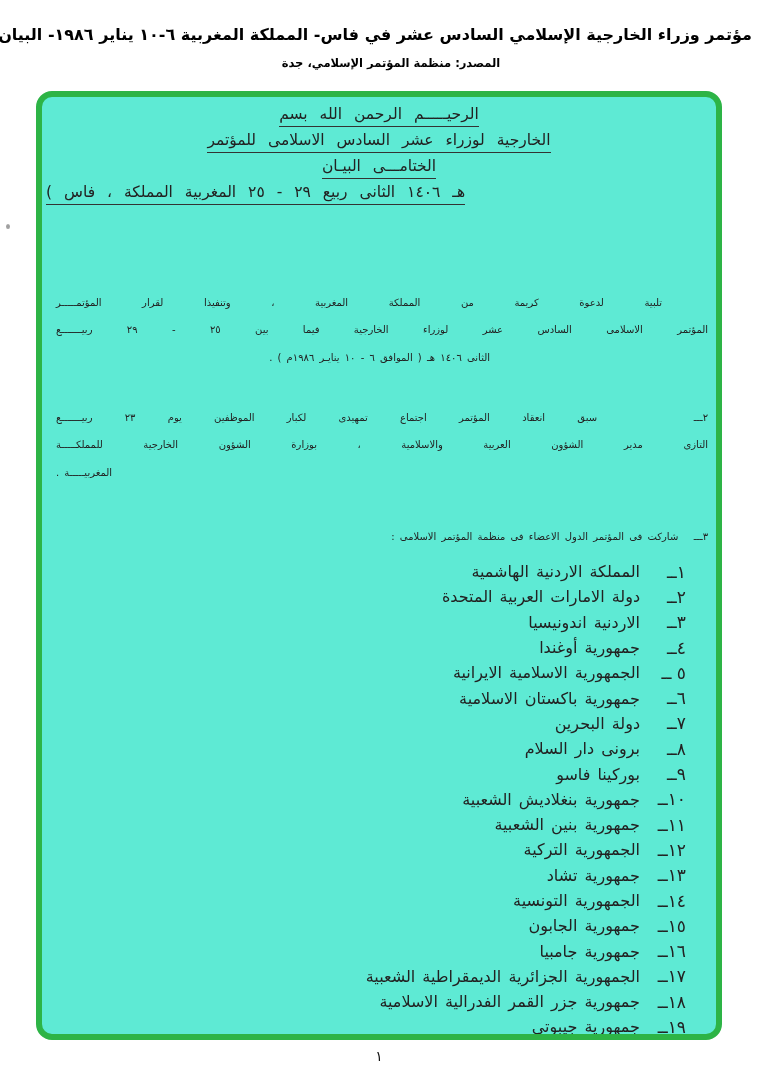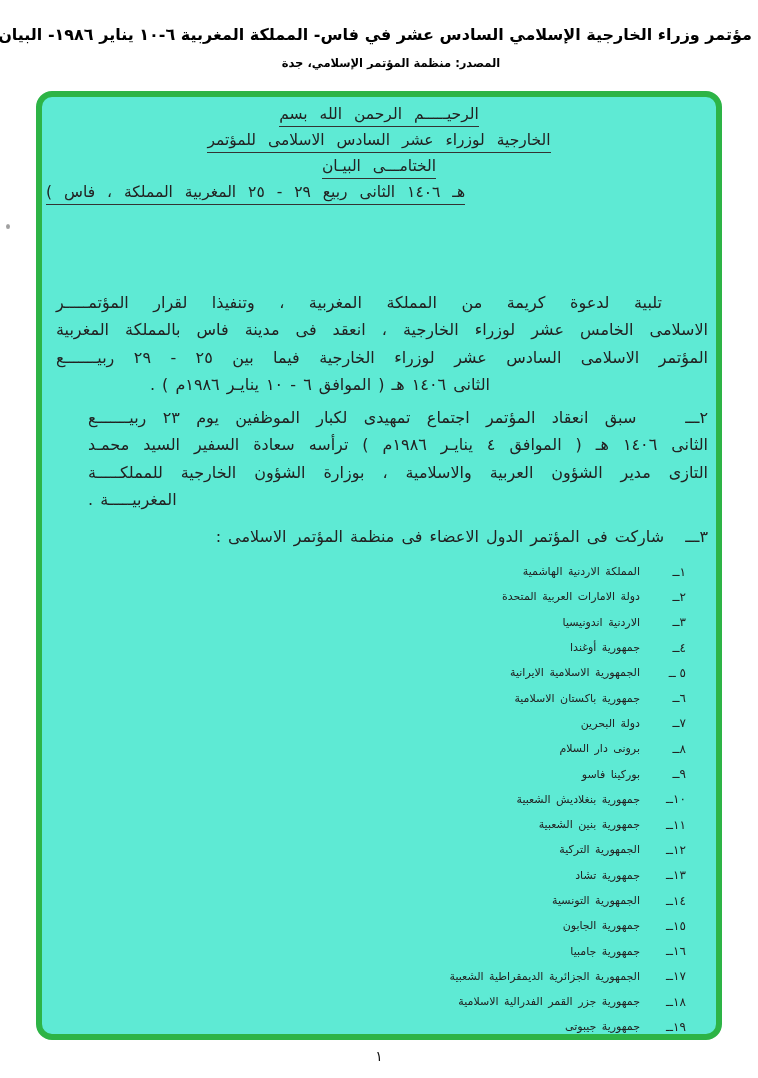--- a/index.html
+++ b/index.html
@@ -12,34 +12,34 @@
        font-weight:bold;font-size:11.5px;color:#000;margin-left:24px;}
   
   .frame{position:absolute;left:36px;top:91px;width:686px;height:949px;box-sizing:border-box;
          border:6px solid #2db446;border-radius:16px;background:#5eead4;overflow:hidden;}
   
   .titles{position:absolute;top:8px;left:4px;right:4px;}
   .tl{height:26px;font-size:15.5px;word-spacing:7px;direction:ltr;text-align:center;color:#222;}
   .tl.right{text-align:left;padding-right:6px;}
   .u{display:inline-block;border-bottom:1.6px solid #333;padding-bottom:3px;line-height:17px;}
   
-  .para{position:absolute;left:14px;right:8px;direction:rtl;font-size:16px;color:#222;}
+  .para{position:absolute;left:14px;right:8px;direction:rtl;font-size:10px;color:#222;}
   .pl{line-height:27.4px;text-align:justify;text-align-last:justify;word-spacing:2px;}
   .pl.ind{padding-right:46px;}
   .pl.midright{text-align:center;text-align-last:right;padding-right:218px;}
   .pl.flushleft{text-align:left;text-align-last:left;}
   .pl.single{text-align:center;text-align-last:right;}
   .p1{top:192px;}
-  .p2{top:307px;margin-left:32px;}
+  .p2{top:307px;}
   .p3{top:426px;}
   
   .list{position:absolute;top:462px;right:30px;left:20px;direction:rtl;}
   .lrow{display:flex;height:25.3px;align-items:center;}
-  .num{min-width:46px;font-size:12px;text-align:right;color:#222;}
-  .nm{font-size:11px;color:#222;word-spacing:2px;}
+  .num{min-width:46px;font-size:17px;text-align:right;color:#222;}
+  .nm{font-size:16px;color:#222;word-spacing:2px;}
   
   .pageno{position:absolute;top:1048px;left:0;right:0;text-align:center;font-size:14px;color:#111;}
   .stray{position:absolute;left:6px;top:224px;width:4px;height:5px;background:#777;
          border-radius:50%;opacity:.7;}
 </style>
 </head>
 <body>
 
 <div class="page">
 
@@ -50,28 +50,26 @@
 
     <div class="titles">
       <div class="tl"><span class="u">⁨بسم⁩ ⁨الله⁩ ⁨الرحمن⁩ ⁨الرحيـــــم⁩</span></div>
       <div class="tl"><span class="u">⁨للمؤتمر⁩ ⁨الاسلامى⁩ ⁨السادس⁩ ⁨عشر⁩ ⁨لوزراء⁩ ⁨الخارجية⁩</span></div>
       <div class="tl"><span class="u">⁨البيـان⁩ ⁨الختامـــى⁩</span></div>
       <div class="tl right"><span class="u">⁨(⁩ ⁨فاس⁩ ⁨،⁩ ⁨المملكة⁩ ⁨المغربية⁩ ⁨٢٥⁩ ⁨-⁩ ⁨٢٩⁩ ⁨ربيع⁩ ⁨الثانى⁩ ⁨١٤٠٦⁩ ⁨هـ⁩</span></div>
     </div>
 
     <div class="para p1">
       <div class="pl ind">تلبية لدعوة كريمة من المملكة المغربية ، وتنفيذا لقرار المؤتمـــــر</div>
-      <div class="pl">الاسلامى الخامس عشر لوزراء الخارجية ، انعقد فى مدينة فاس بالمملكة المغربية</div>
       <div class="pl">المؤتمر الاسلامى السادس عشر لوزراء الخارجية فيما بين ٢٥ - ٢٩ ربيـــــــع</div>
       <div class="pl midright">الثانى ١٤٠٦ هـ ( الموافق ٦ - ١٠ ينايـر ١٩٨٦م ) .</div>
     </div>
 
     <div class="para p2">
       <div class="pl">٢ـــ&nbsp;&nbsp; سبق انعقاد المؤتمر اجتماع تمهيدى لكبار الموظفين يوم ٢٣ ربيـــــــع</div>
-      <div class="pl">الثانى ١٤٠٦ هـ ( الموافق ٤ ينايـر ١٩٨٦م ) ترأسه سعادة السفير السيد محمـد</div>
       <div class="pl">التازى مدير الشؤون العربية والاسلامية ، بوزارة الشؤون الخارجية للمملكـــــة</div>
       <div class="pl flushleft">المغربيـــــة .</div>
     </div>
 
     <div class="para p3">
       <div class="pl single">٣ـــ&nbsp;&nbsp; شاركت فى المؤتمر الدول الاعضاء فى منظمة المؤتمر الاسلامى :</div>
     </div>
 
     <div class="list">
 

